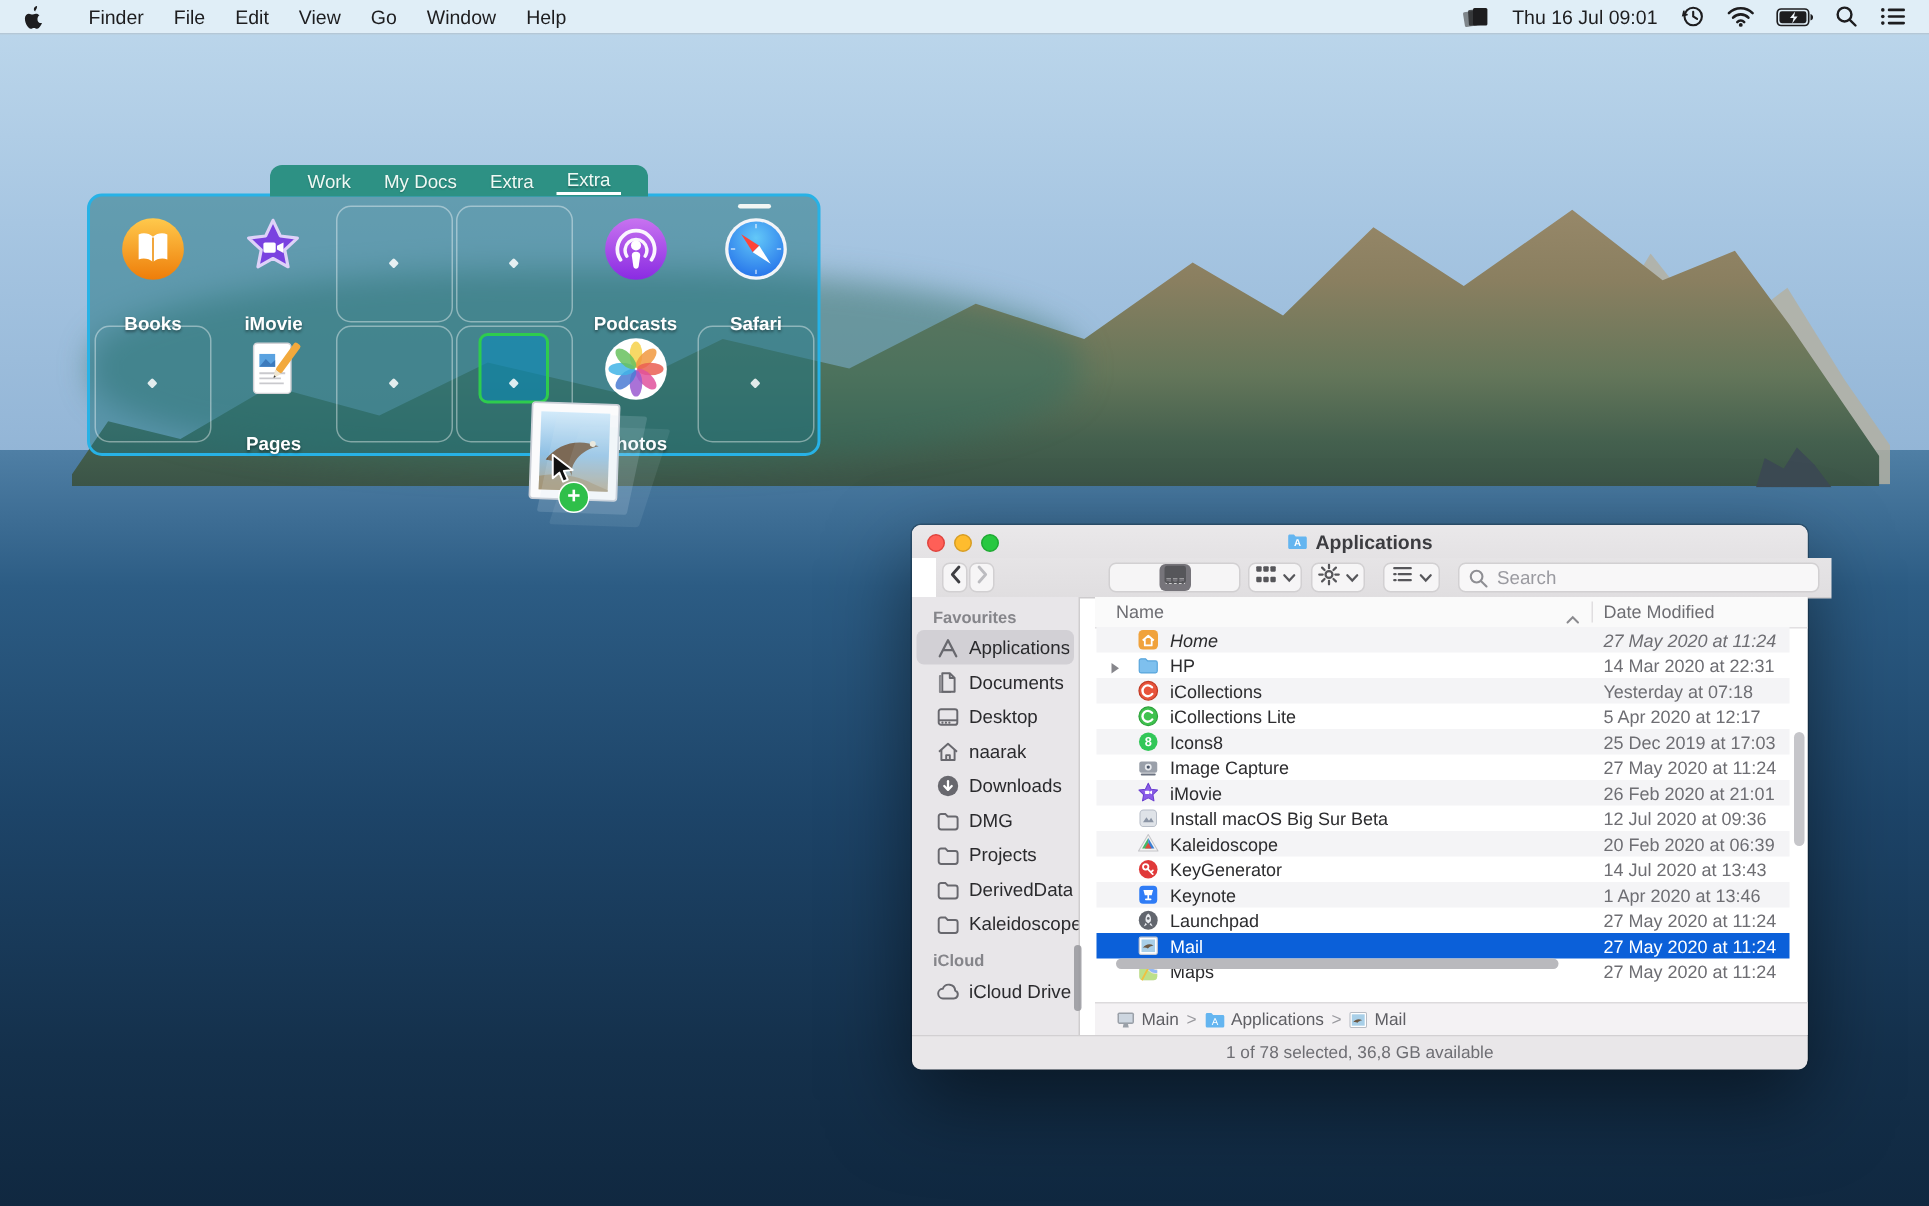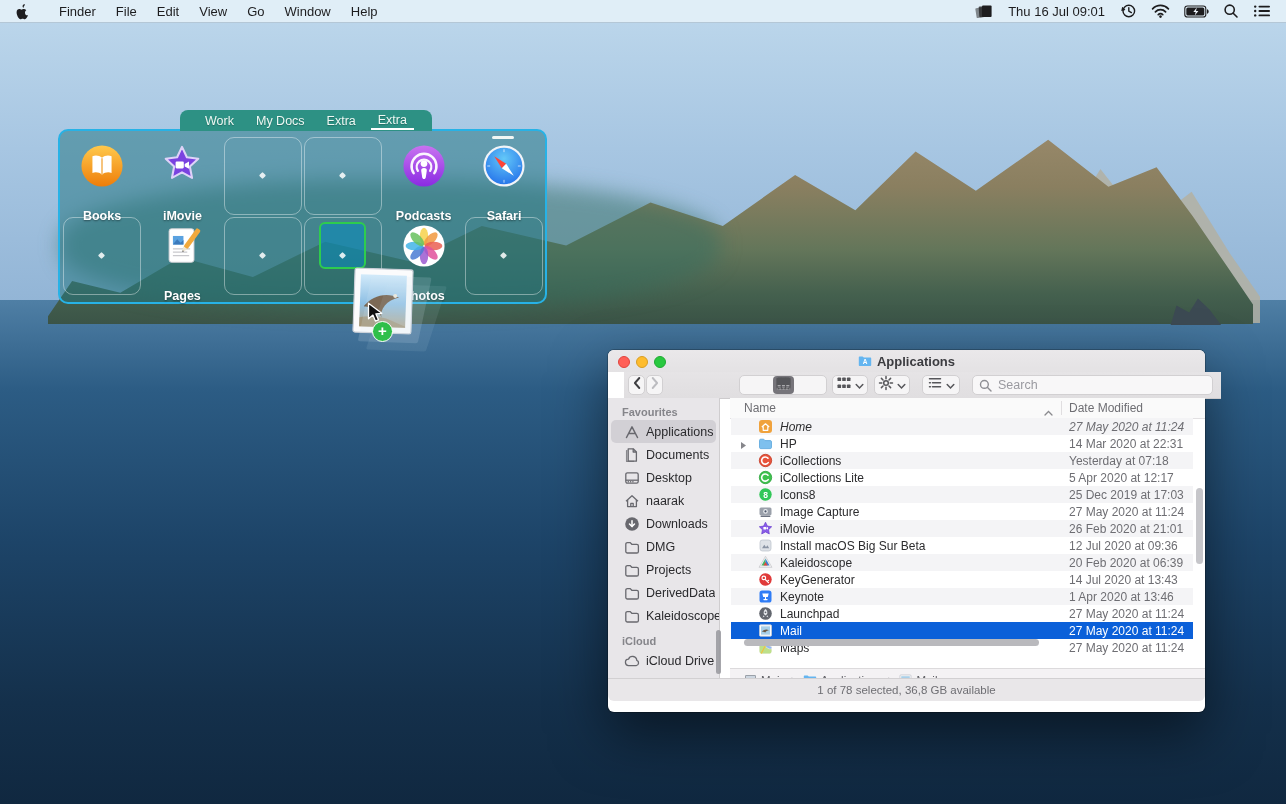--- a/index.html
+++ b/index.html
@@ -115,21 +115,21 @@
   .frow .rdate{position:absolute;left:338px;top:2px;color:#6e6e73;white-space:nowrap;}
   .frow.selected .rdate{color:#fff;}
   #hscroll{position:absolute;left:14px;top:241px;width:295px;height:7px;background:#b9b9bd;border-radius:4px;}
   #vscroll{position:absolute;left:466px;top:90px;width:7px;height:76px;background:#c6c6ca;border-radius:4px;}
 
   #pathbar{left:122px;top:318px;width:475px;height:22px;background:#f4f2f4;border-top:1px solid #dcdadc;
        display:flex;align-items:center;gap:5px;padding-left:14px;box-sizing:border-box;
        font-size:11.5px;color:#5f5f64;}
   .path-item{display:flex;align-items:center;gap:4px;}
   .path-sep{color:#9a9a9f;}
-  #statusbar{left:0;top:328px;width:597px;height:22px;background:#e9e7e9;border-top:1px solid #d2d0d2;
+  #statusbar{left:0;top:340px;width:597px;height:22px;background:#e9e7e9;border-top:1px solid #d2d0d2;
        border-radius:0 0 6px 6px;display:flex;align-items:center;justify-content:center;
        font-size:11.5px;color:#6e6e73;}
 </style>
 </head>
 <body>
 
 <div class="abs" id="sky"></div>
 <div class="abs" id="ocean"></div>
 <div class="abs" id="island-haze"></div>
 <div class="abs" id="island"></div>

